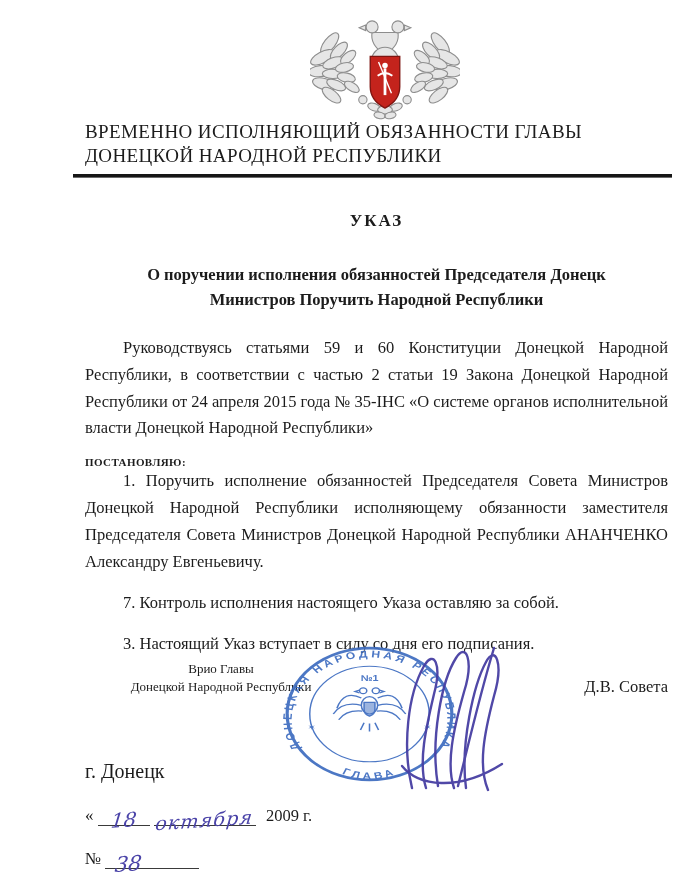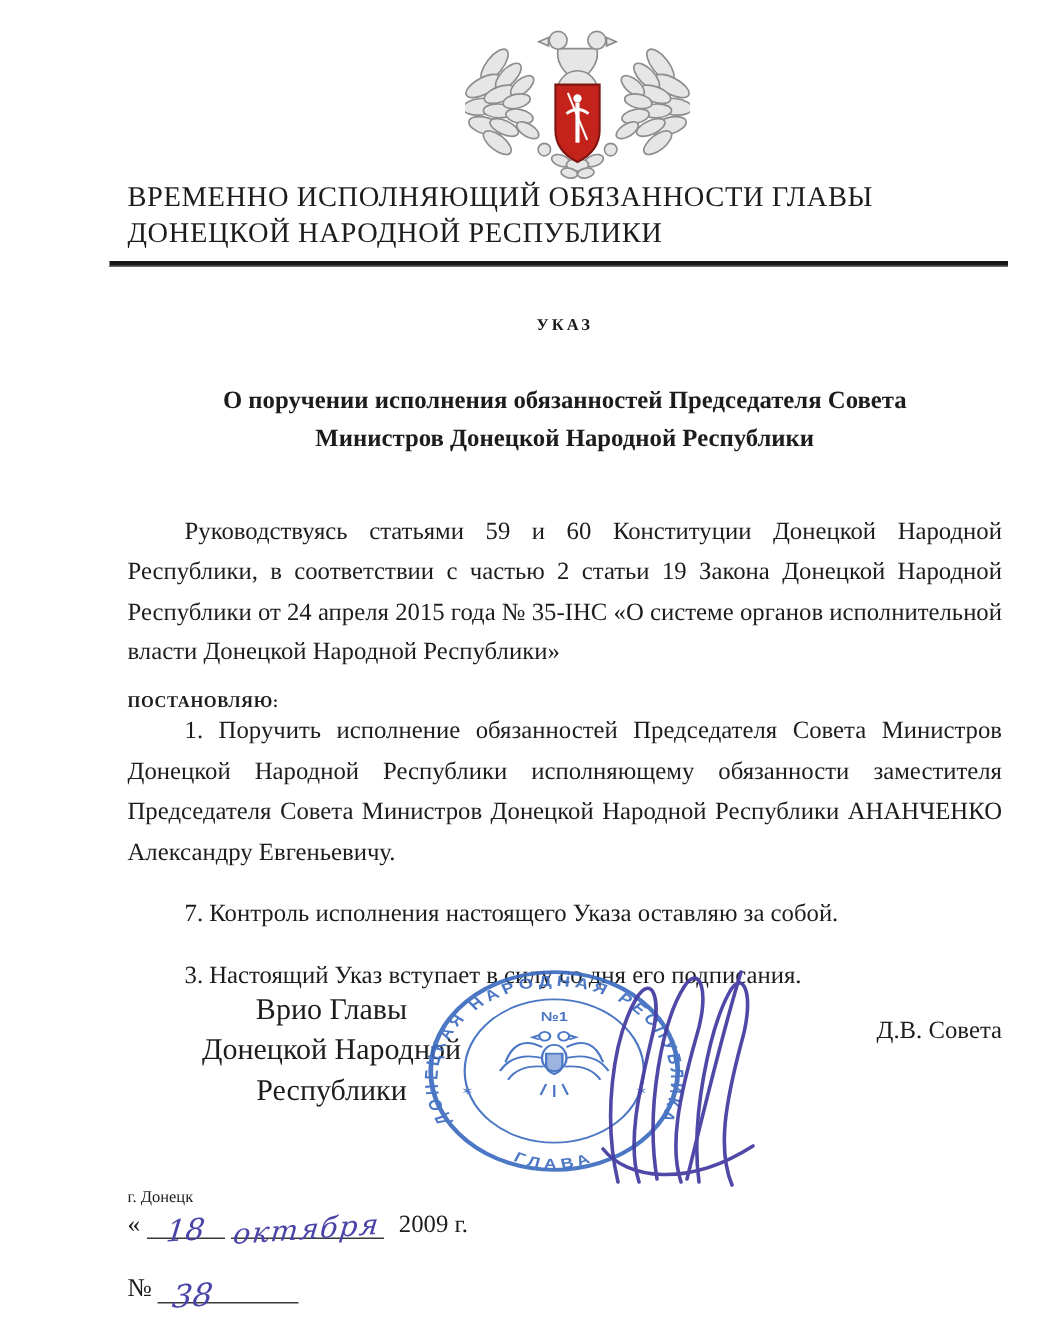--- a/index.html
+++ b/index.html
@@ -4,31 +4,31 @@
 <style>
   html,body{margin:0;padding:0;background:#fff;}
   .page{
     position:relative;width:700px;height:892px;background:#ffffff;overflow:hidden;
     font-family:"Liberation Serif",serif;color:#1c1c1c;box-sizing:border-box;
     padding:14px 32px 0 85px;
   }
   .emblem{width:150px;height:106px;margin:0 auto;transform:translateX(8px);}
   .org-header{margin-top:0;text-align:left;font-weight:normal;font-size:19px;line-height:1.28;letter-spacing:.4px;}
   .header-rule{height:3px;background:#161616;margin:5px -4px 0 -12px;border-bottom:1px solid #6b6b6b;}
-  .doc-type{margin-top:33px;text-align:center;font-weight:bold;font-size:11px;letter-spacing:2px;}
+  .doc-type{margin-top:33px;text-align:center;font-weight:bold;font-size:17px;letter-spacing:2px;}
   .doc-title{margin-top:31px;text-align:center;font-weight:bold;font-size:16.5px;line-height:1.55;}
-  .preamble{margin:36px 0 0 0;text-align:justify;font-size:16.5px;line-height:1.63;text-indent:38px;}
+  .preamble{margin:22px 0 0 0;text-align:justify;font-size:16.5px;line-height:1.63;text-indent:38px;}
   .resolve{margin:14px 0 0 0;font-weight:bold;font-size:11px;letter-spacing:.4px;}
   .item{margin:0;font-size:16.5px;line-height:1.63;text-indent:38px;}
   .item.justify{text-align:justify;}
   .item.single{margin-top:14px;}
   .sig-row{position:absolute;left:85px;right:32px;top:660px;display:flex;justify-content:space-between;}
-  .sig-left{width:272px;text-align:center;font-size:20px;line-height:1.35;}
+  .sig-left{width:272px;text-align:center;font-size:13px;line-height:1.35;}
   .sig-name{font-size:16.5px;padding-top:17px;}
-  .city{position:absolute;left:85px;top:792px;font-size:11px;font-family:Liberation Serif, serif;}
+  .city{position:absolute;left:85px;top:760px;font-size:20px;font-family:Liberation Serif, serif;}
   .date-line{position:absolute;left:85px;top:805px;font-size:16.5px;white-space:nowrap;}
   .quote{font-size:17px;}
   .uline{display:inline-block;border-bottom:1.6px solid #3a3a3a;height:20px;vertical-align:bottom;}
   .uline.day{width:52px;text-align:center;}
   .uline.month{width:102px;text-align:center;}
   .uline.num{width:84px;text-align:left;padding-left:10px;}
   .hw{
     display:inline-block;font-family:"DejaVu Serif",serif;font-style:italic;
     color:#4a43a8;transform:skewX(-10deg) rotate(-4deg);
   }
@@ -107,22 +107,22 @@
 
   <div class="org-header">
     <div>ВРЕМЕННО ИСПОЛНЯЮЩИЙ ОБЯЗАННОСТИ ГЛАВЫ</div>
     <div>ДОНЕЦКОЙ НАРОДНОЙ РЕСПУБЛИКИ</div>
   </div>
   <div class="header-rule"></div>
 
   <div class="doc-type">УКАЗ</div>
 
   <div class="doc-title">
-    <div>О поручении исполнения обязанностей Председателя Совета</div>
-    <div>Министров Донецкой Народной Республики</div>
+    <div>О поручении исполнения обязанностей Председателя Донецк</div>
+    <div>Министров Поручить Народной Республики</div>
   </div>
 
   <p class="preamble">Руководствуясь статьями 59 и 60 Конституции Донецкой Народной Республики, в соответствии с частью 2 статьи 19 Закона Донецкой Народной Республики от 24 апреля 2015 года № 35-IHC «О системе органов исполнительной власти Донецкой Народной Республики»</p>
 
   <p class="resolve">ПОСТАНОВЛЯЮ:</p>
 
   <p class="item justify">1. Поручить исполнение обязанностей Председателя Совета Министров Донецкой Народной Республики исполняющему обязанности заместителя Председателя Совета Министров Донецкой Народной Республики АНАНЧЕНКО Александру Евгеньевичу.</p>
   <p class="item single">7. Контроль исполнения настоящего Указа оставляю за собой.</p>
   <p class="item single">3. Настоящий Указ вступает в силу со дня его подписания.</p>
 

